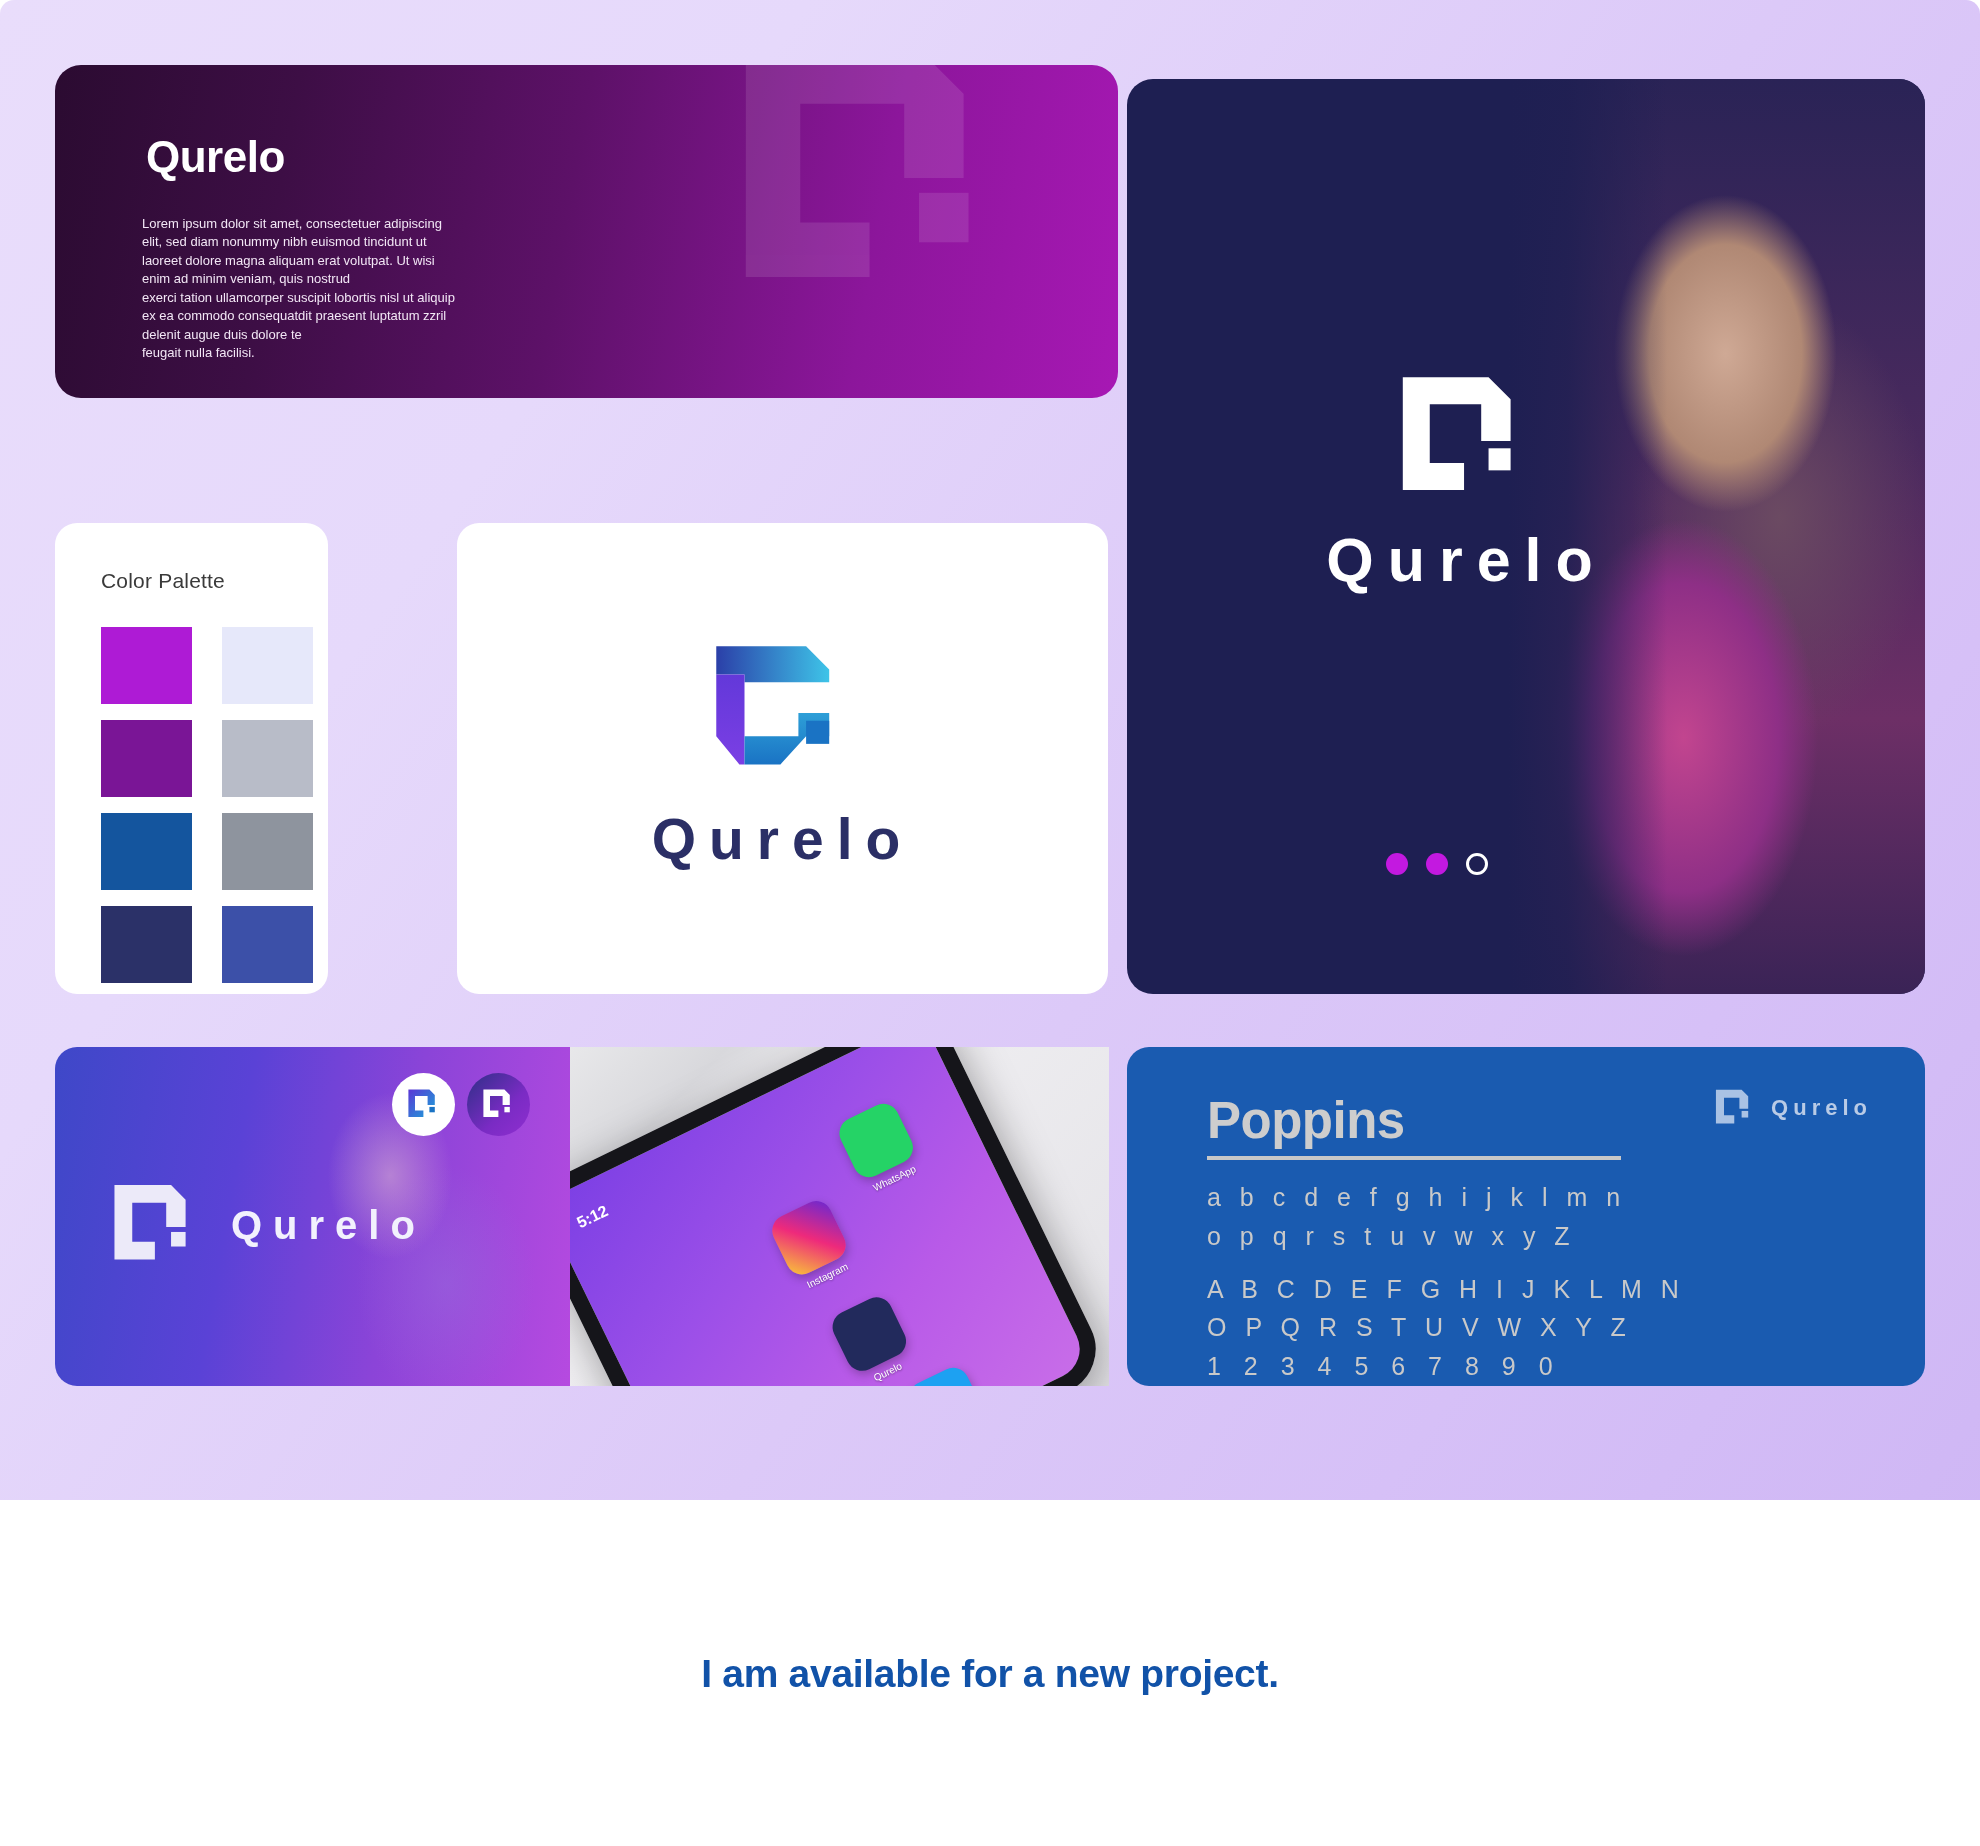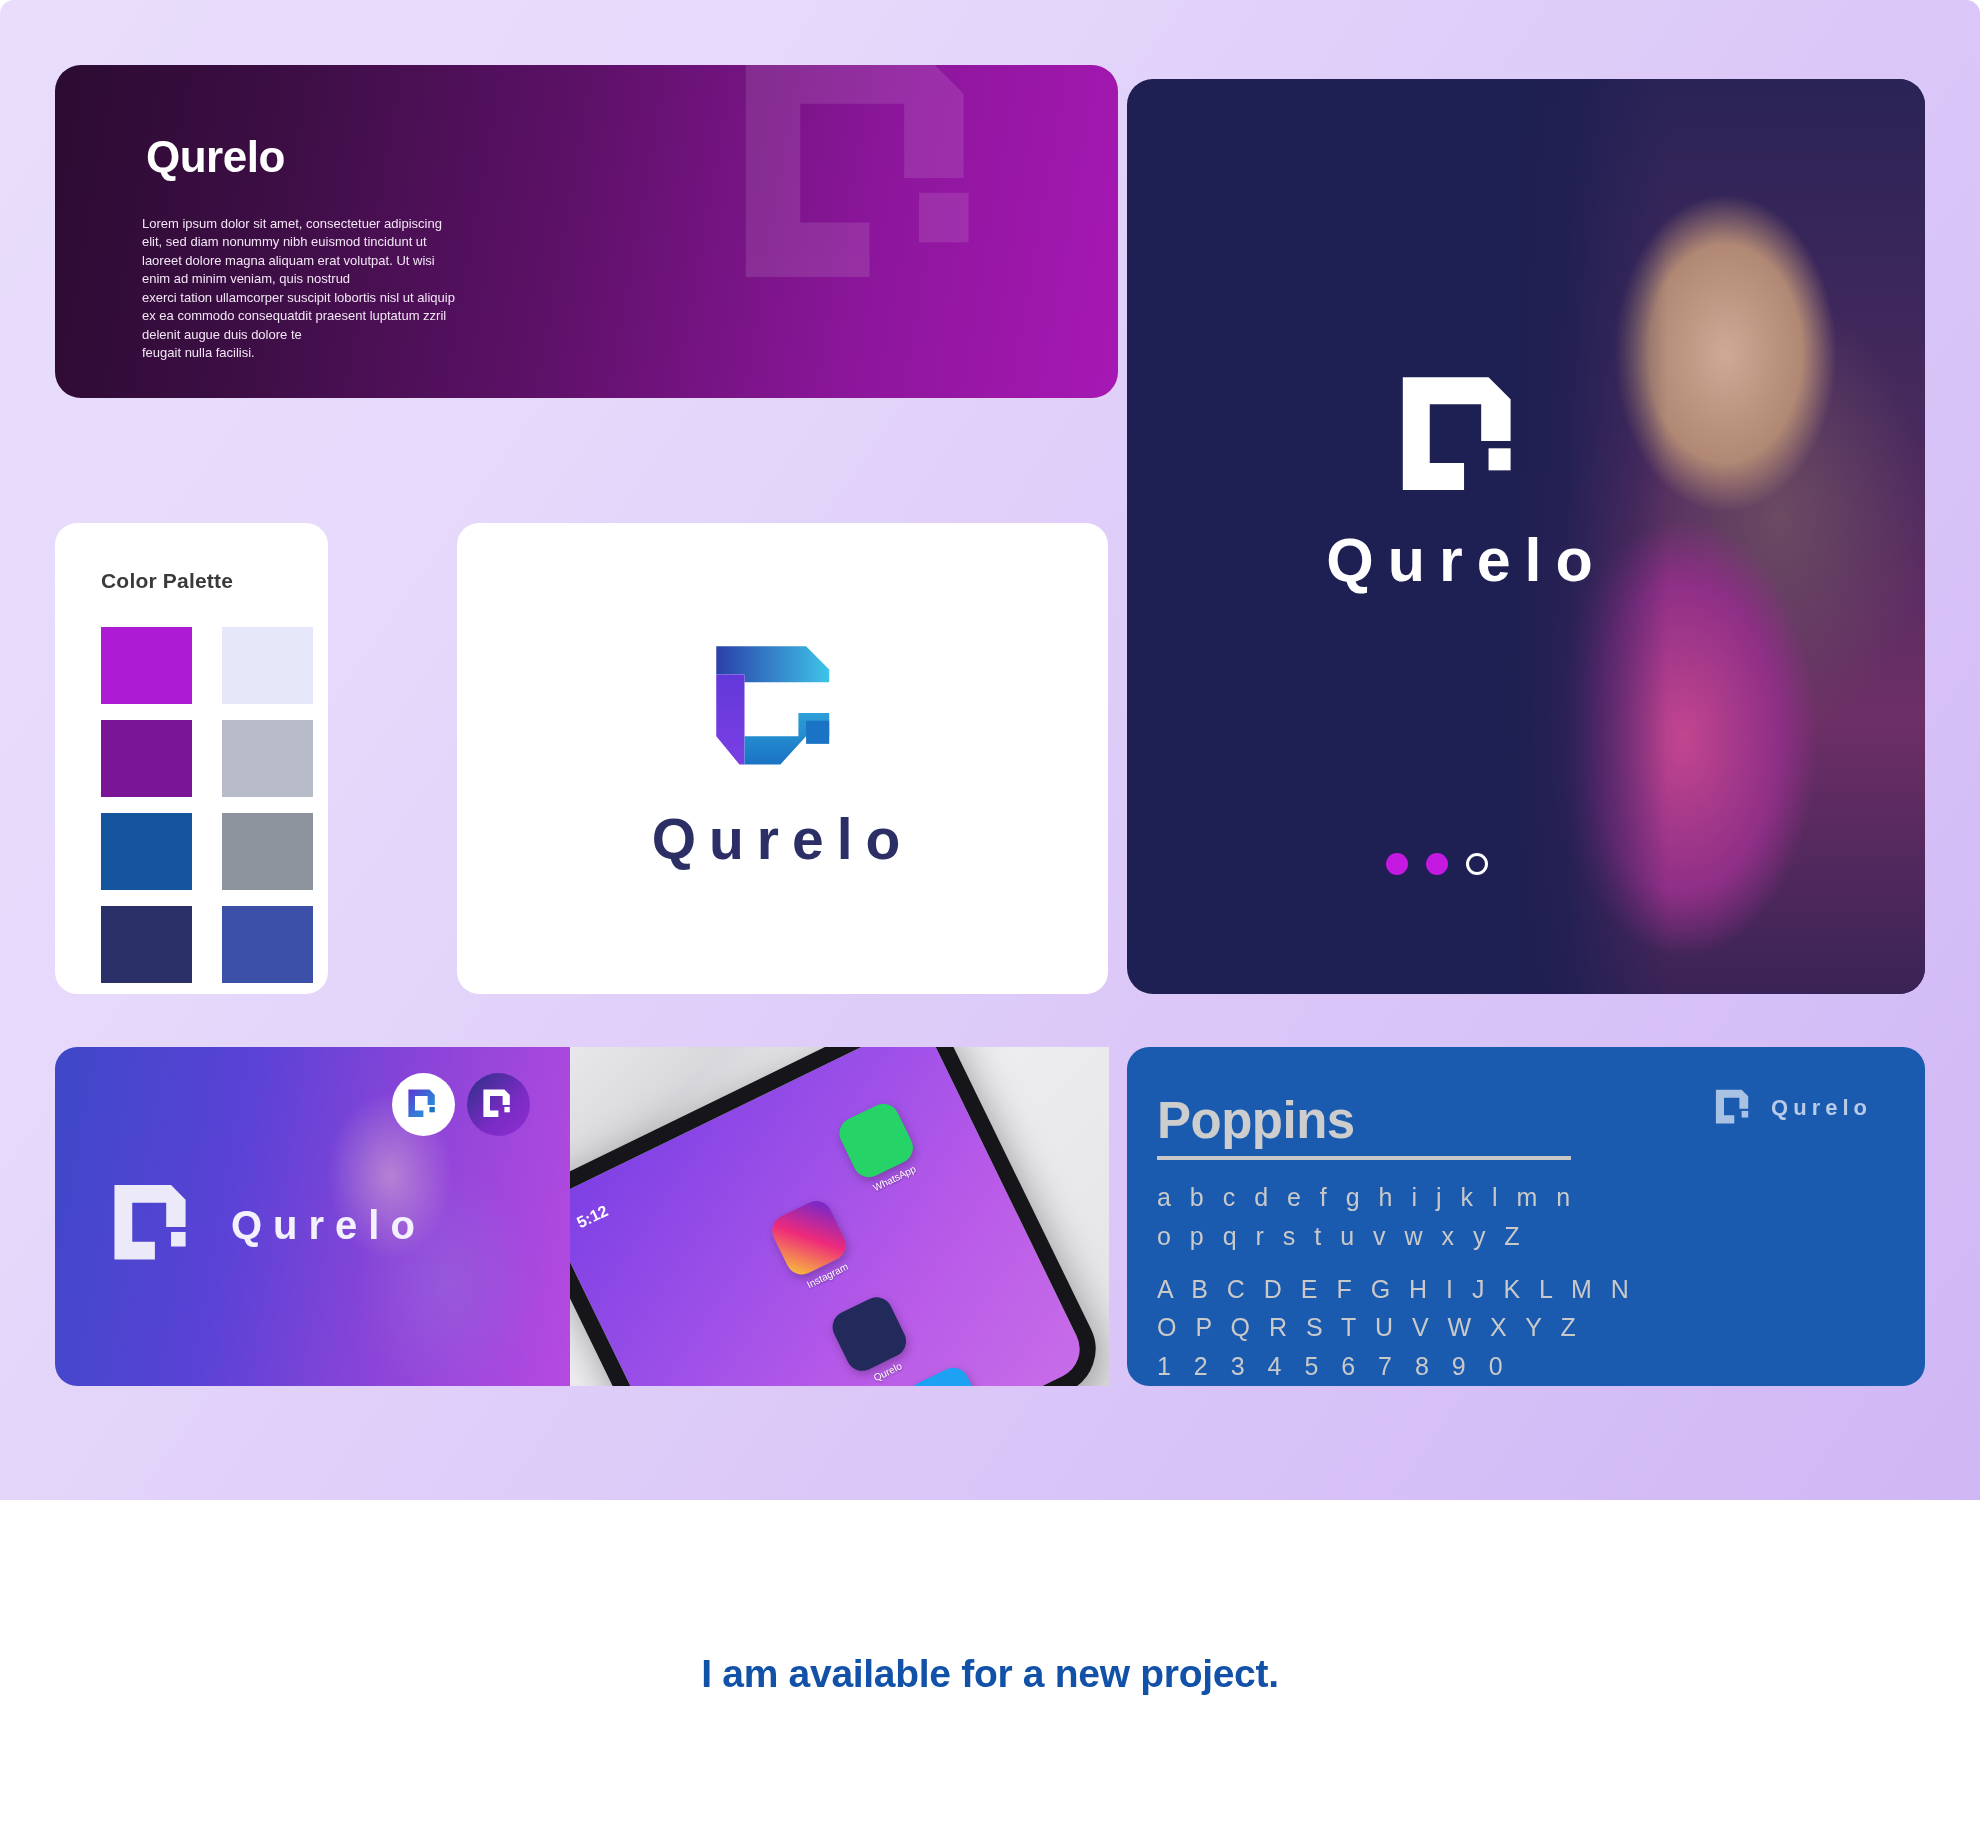--- a/index.html
+++ b/index.html
@@ -42,21 +42,21 @@
 
   
   .palette {
     position:absolute; left:55px; top:523px;
     width:273px; height:471px;
     background:#fff; border-radius:22px;
     padding:46px 0 0 0;
   }
   .palette h3 {
     margin-left:46px;
-    font-size:21px; font-weight:700; color:#3a3a3a;
+    font-size:21px; font-weight:400; color:#3a3a3a;
     letter-spacing:0.2px;
   }
   .swatch-grid {
     margin:34px 0 0 46px;
     display:grid; grid-template-columns:repeat(2,91px);
     gap:16px 30px;
   }
   .swatch { width:91px; height:77px; }
 
   
@@ -156,21 +156,21 @@
   .app { position:absolute; width:63px; }
   .app .tile { width:63px; height:63px; border-radius:16px; box-shadow:0 4px 10px rgba(0,0,0,.25); }
   .app .nm { margin-top:5px; font-size:10px; color:#fff; text-align:center; text-shadow:0 1px 2px rgba(0,0,0,.4); }
   .time { position:absolute; left:24px; top:26px; color:#fff; font-size:16px; font-weight:600; }
 
   
   .typo {
     position:absolute; left:1127px; top:1047px;
     width:798px; height:339px;
     background:#1a5bb0; border-radius:22px;
-    padding:44px 30px;
+    padding:44px 80px;
   }
   .typo-name {
     font-size:51px; font-weight:700; color:#cdcdcd; letter-spacing:-0.5px;
   }
   .typo-rule { margin:6px 0 18px 0; height:4px; background:#c8c8c8; width:414px; }
   .typo-row {
     font-size:25px; color:#c9c9c9; letter-spacing:6px; line-height:1.55;
     font-weight:400;
   }
   .typo-row.caps { margin-top:14px; }

